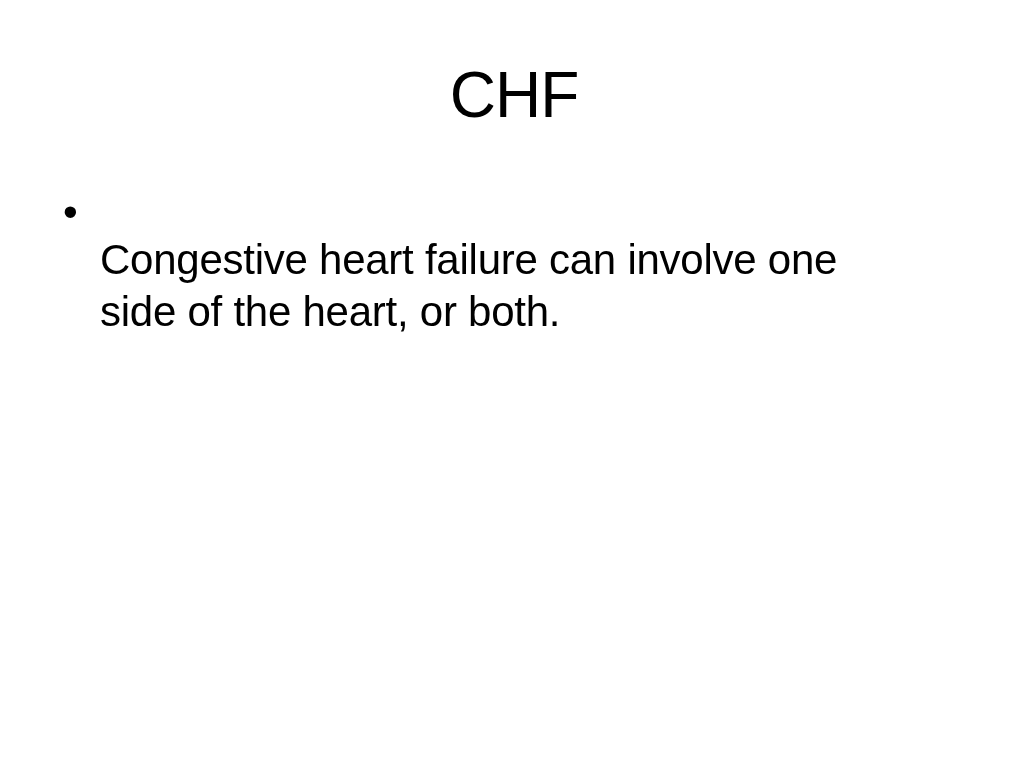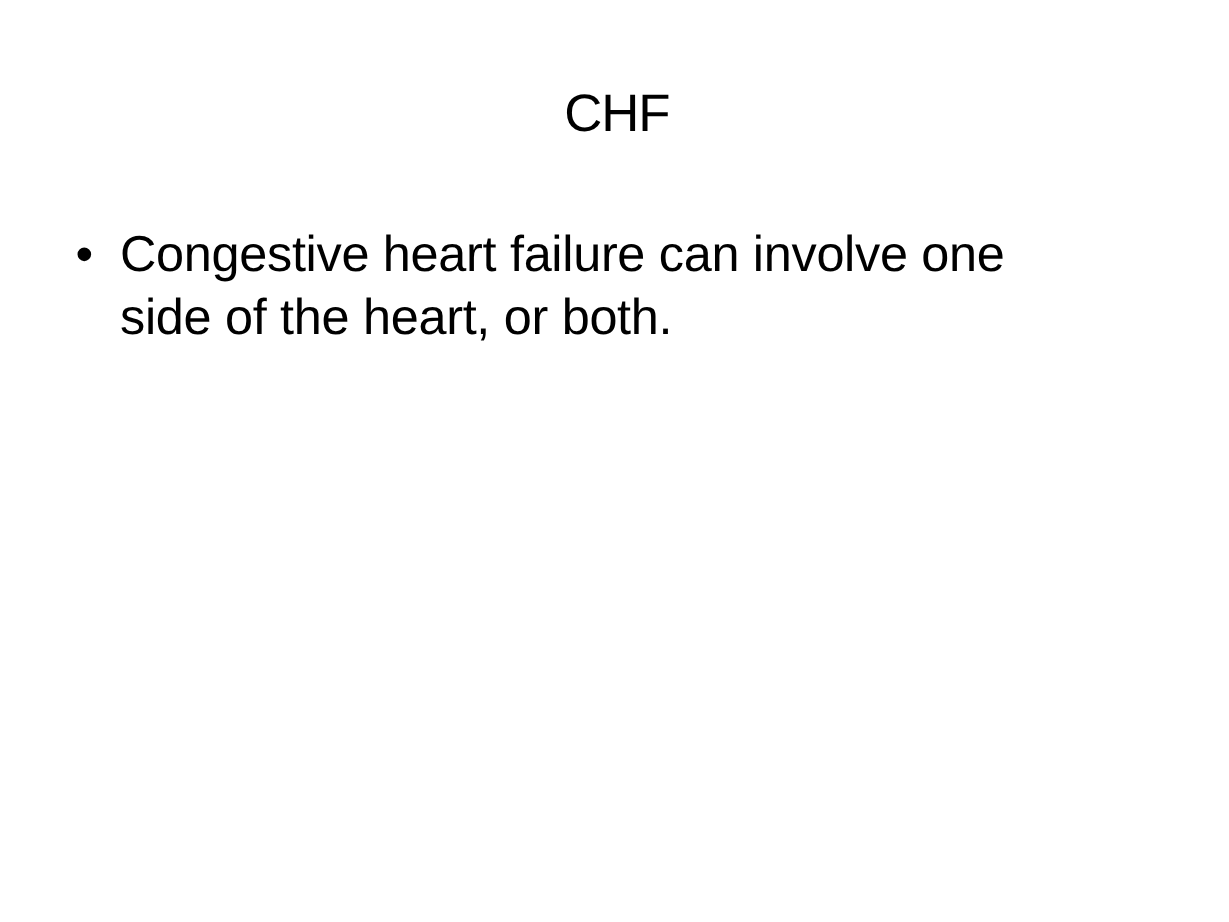--- a/index.html
+++ b/index.html
@@ -16,21 +16,21 @@
     font-family: "Liberation Sans", "DejaVu Sans", sans-serif;
     overflow: hidden;
   }
   .slide-title {
     position: absolute;
     top: 65px;
     left: 4px;
     right: 0;
     margin: 0;
     text-align: center;
-    font-size: 44px;
+    font-size: 64px;
     line-height: 60px;
     font-weight: 400;
     letter-spacing: -1px;
     color: var(--slide-text, #000000);
   }
   .bullet-list {
     position: absolute;
     top: 186px;
     left: 63px;
     width: 860px;
@@ -45,20 +45,21 @@
     font-size: 42px;
     line-height: 52px;
     color: var(--slide-text, #000000);
   }
   .bullet-text {
     flex: 1 1 auto;
     font-size: 42px;
     line-height: 52px;
     letter-spacing: -0.25px;
     color: var(--slide-text, #000000);
+    margin-top: 48px;
   }
 </style>
 </head>
 <body>
 
 <div class="slide">
   <h1 class="slide-title">CHF</h1>
 
   <div class="bullet-list">
     <div class="bullet-row">

